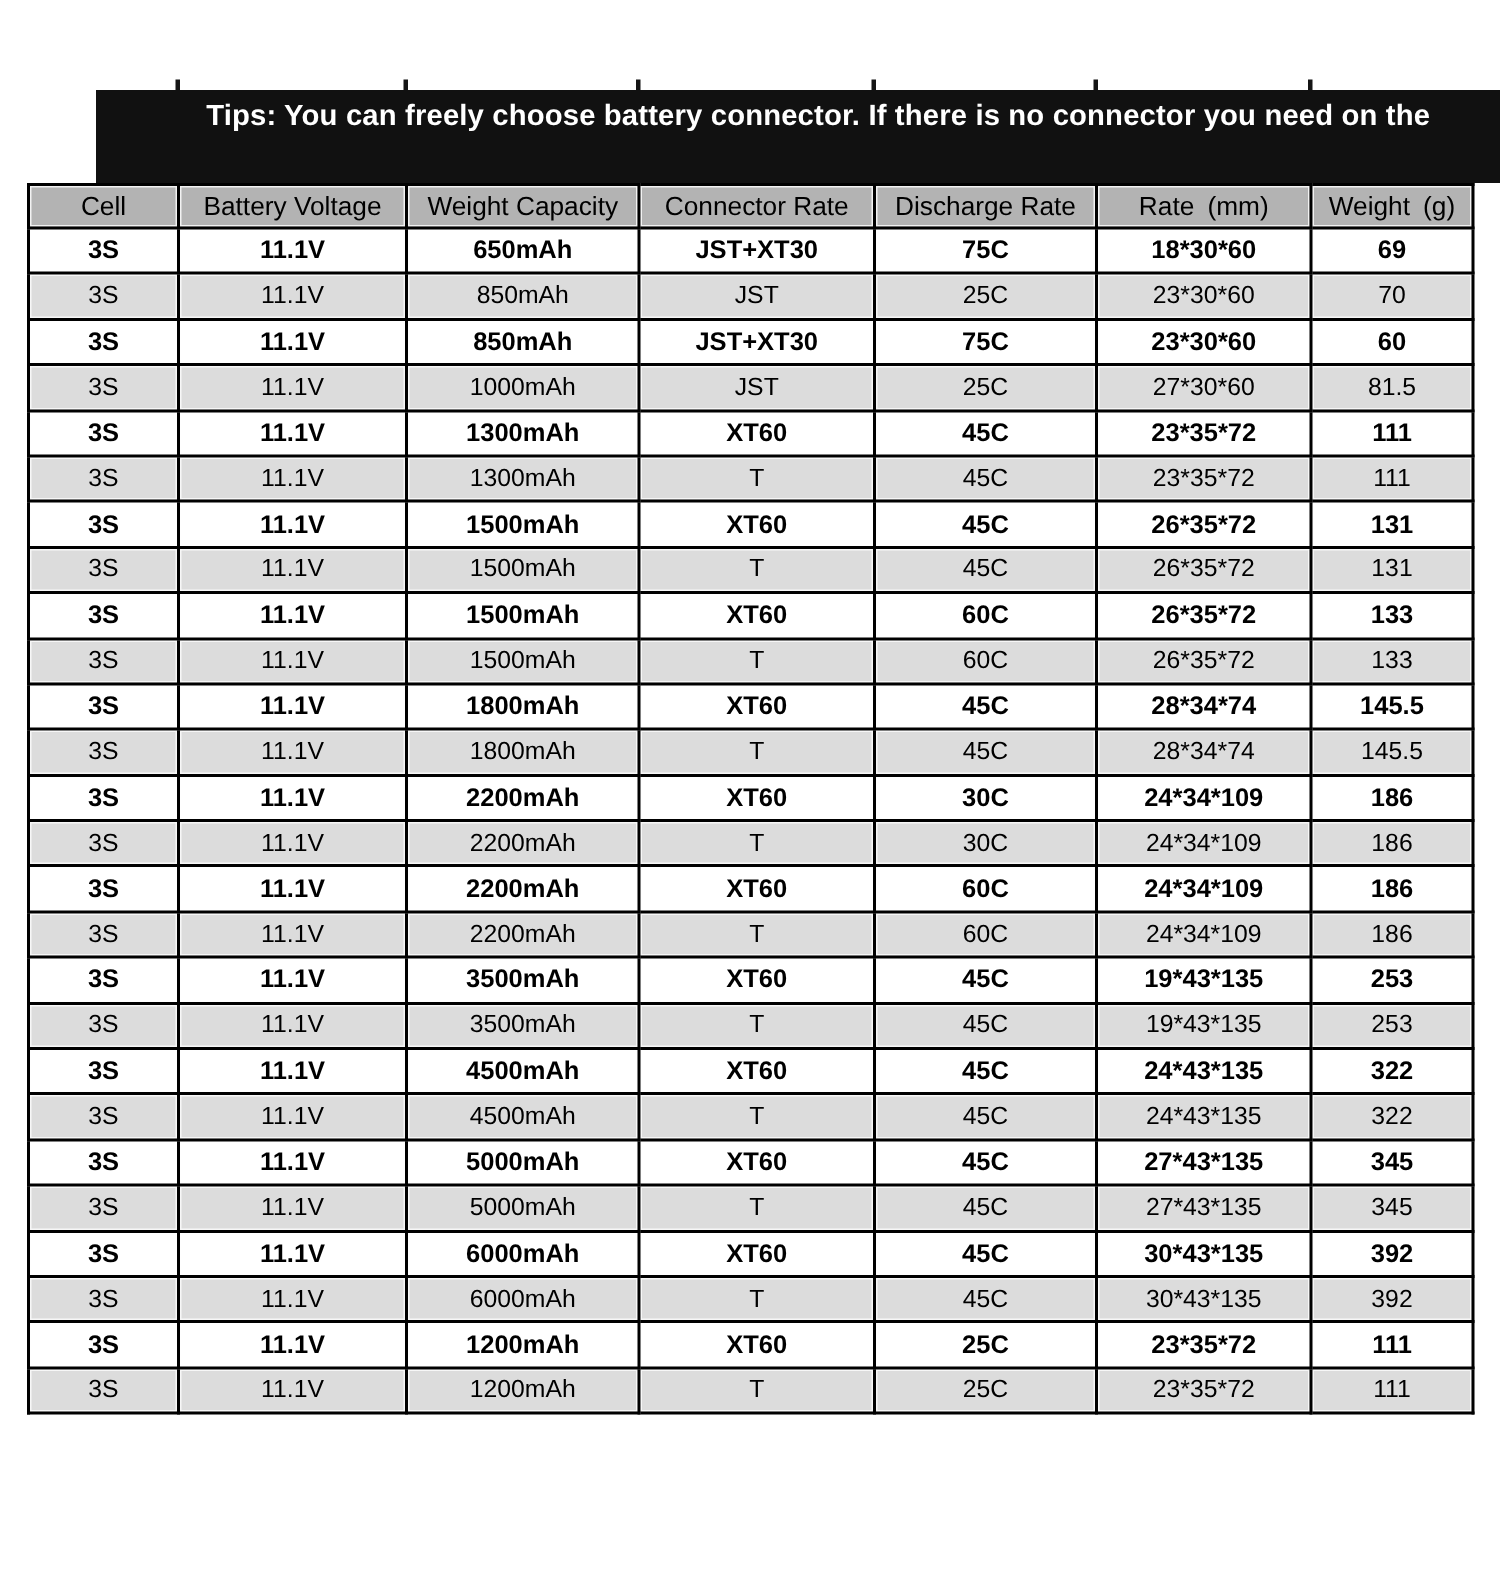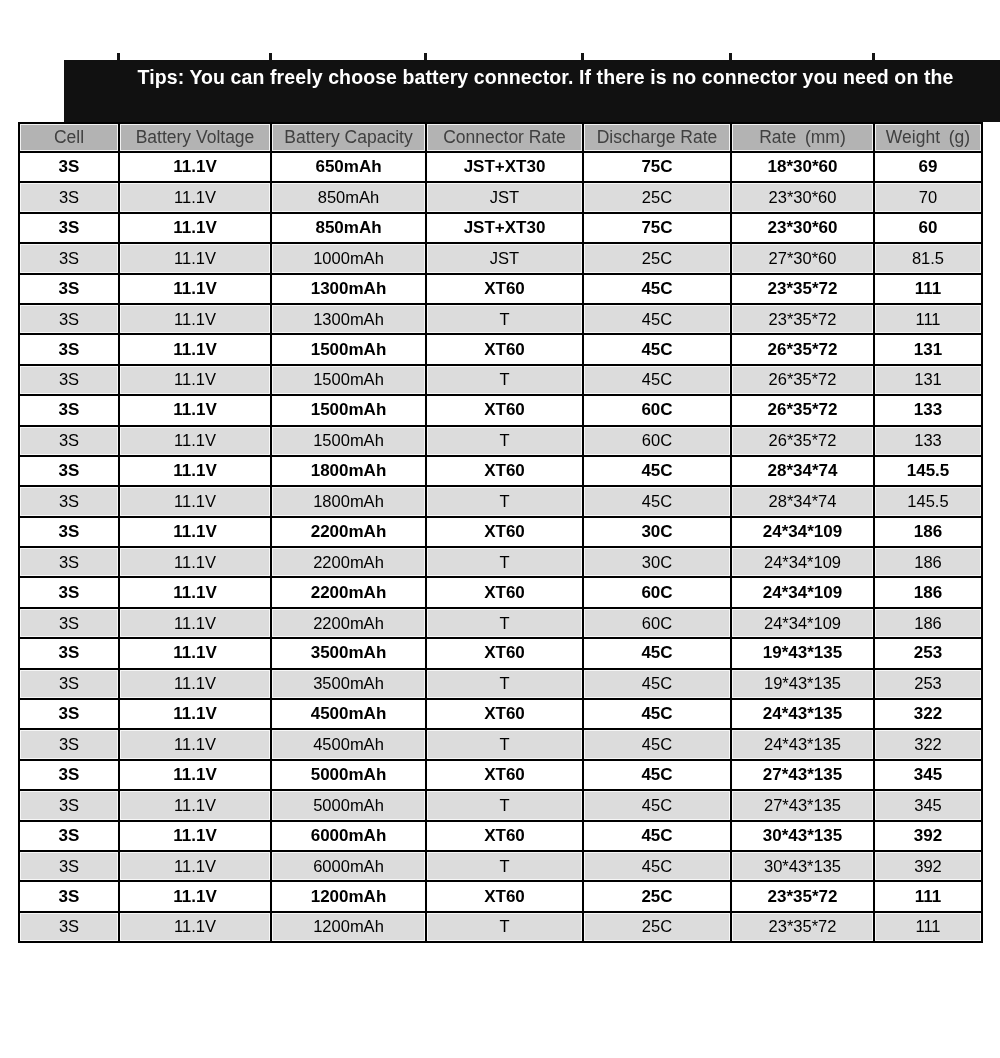--- a/index.html
+++ b/index.html
@@ -73,21 +73,21 @@
   table.spec col:nth-child(6) { width: 143px; }
   table.spec col:nth-child(7) { width: 108px; }
 
   table.spec th {
     height: 27px;
     background: #b3b3b3;
     box-shadow: inset 0 0 0 1px #f2f2f2;
     border: 2px solid #000000;
     font-weight: 400;
     font-size: 17.5px;
-    color: #404040;
+    color: #000000;
     text-align: center;
     white-space: nowrap;
     overflow: hidden;
     padding: 0 1px;
   }
   table.spec td {
     height: 28.4px;
     border: 2px solid #000000;
     text-align: center;
     vertical-align: middle;
@@ -136,21 +136,21 @@
           <col>
           <col>
           <col>
           <col>
           <col>
       </colgroup>
       <thead>
         <tr>
             <th>Cell</th>
             <th>Battery Voltage</th>
-            <th>Battery Capacity</th>
+            <th>Weight Capacity</th>
             <th>Connector Rate</th>
             <th>Discharge Rate</th>
             <th>Rate (mm)</th>
             <th>Weight (g)</th>
           </tr>
       </thead>
       <tbody>
           <tr>
             <td>3S</td>
             <td>11.1V</td>

